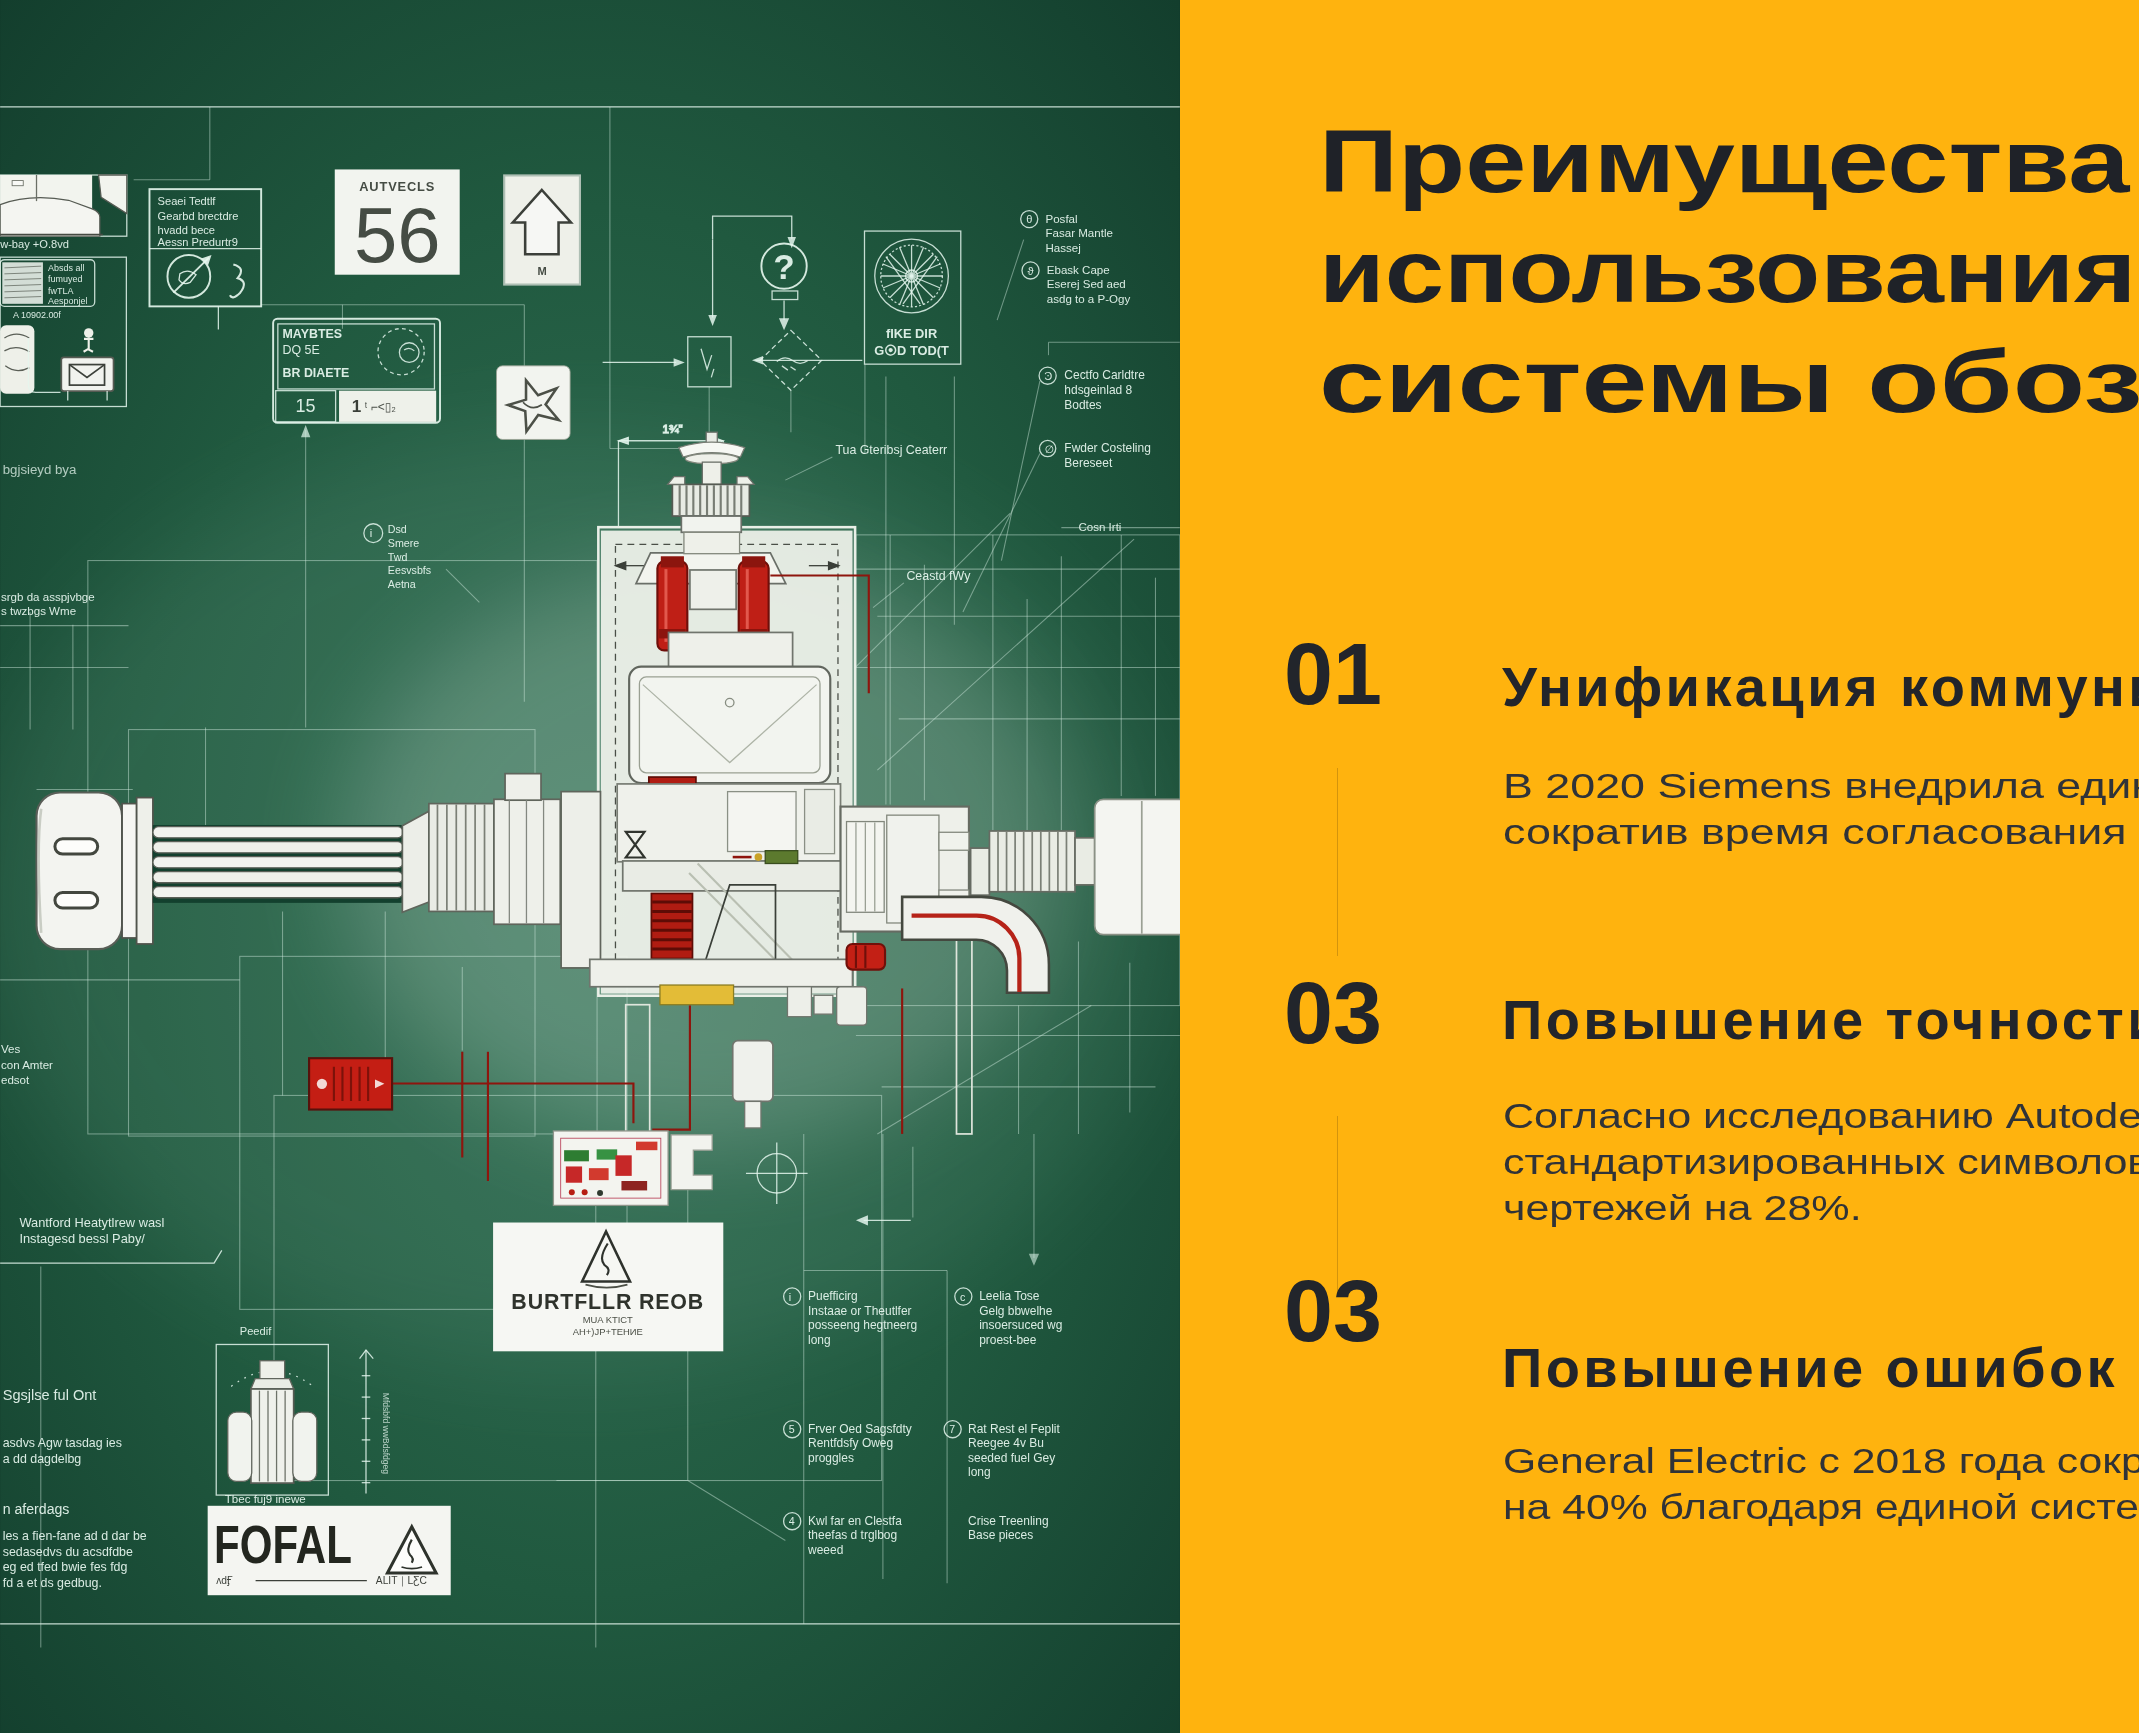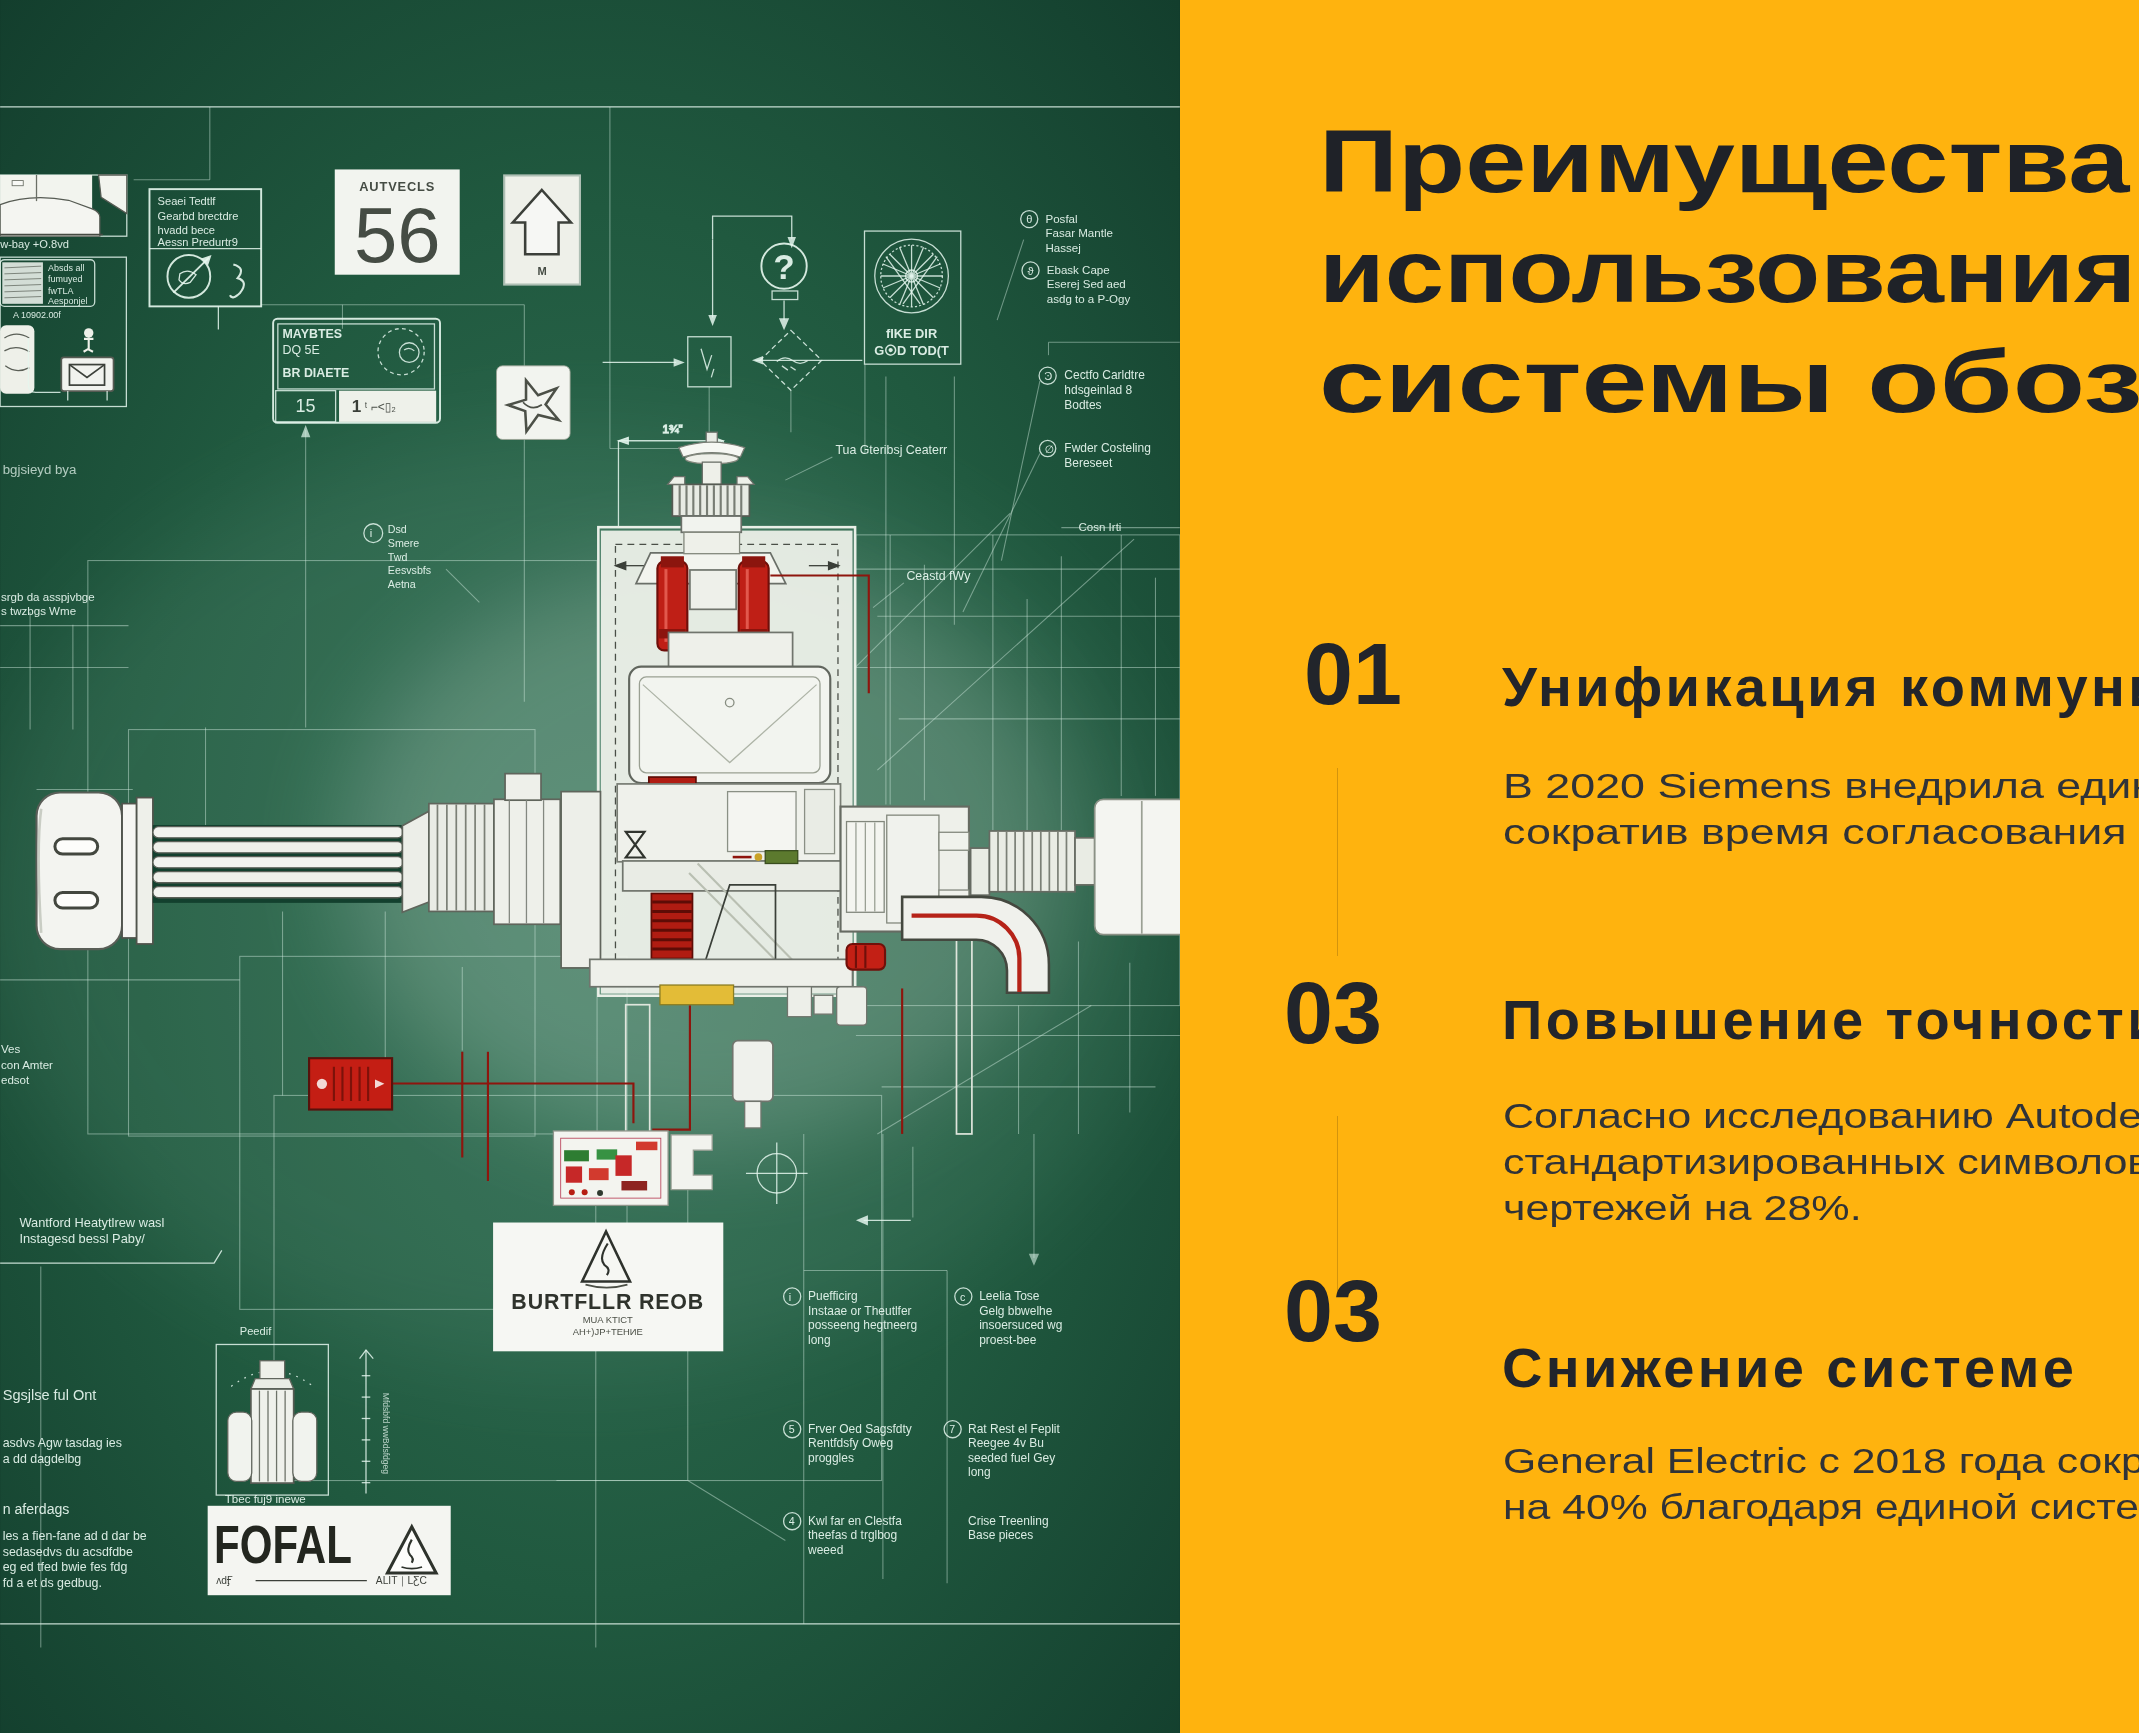--- a/index.html
+++ b/index.html
@@ -731,36 +731,36 @@
 </div>
 
 <div class="right">
 
 <div class="tl" style="top:106px;transform:scaleX(1.235);">Преимущества</div>
 
 <div class="tl" style="top:216px;transform:scaleX(1.20);">использования единой</div>
 
 <div class="tl" style="top:326px;transform:scaleX(1.33);">системы обозначений</div>
 
-<div class="num" style="top:630px;margin-left:20px;">01</div>
+<div class="num" style="top:630px;">01</div>
 
 <div class="hd" style="top:659px;">Унификация коммуникации</div>
 
 <div class="vline" style="top:768px;height:188px;"></div>
 
 <div class="bd" style="top:763px;transform:scaleX(1.28);">В 2020 Siemens внедрила единую систему обозначений,<br>сократив время согласования на 35%.</div>
 
 <div class="num" style="top:969px;">03</div>
 
 <div class="hd" style="top:992px;">Повышение точности</div>
 
 <div class="vline" style="top:1116px;height:177px;"></div>
 
 <div class="bd" style="top:1093px;transform:scaleX(1.23);">Согласно исследованию Autodesk 2022 года, использование<br>стандартизированных символов увеличивает точность<br>чертежей на 28%.</div>
 
 <div class="num" style="top:1267px;text-align:right;">03</div>
 
-<div class="hd" style="top:1340px;">Снижение системе</div>
+<div class="hd" style="top:1340px;">Повышение ошибок</div>
 
 <div class="bd" style="top:1438px;transform:scaleX(1.22);">General Electric с 2018 года сократила ошибки в документации<br>на 40% благодаря единой системе обозначений.</div>
 </div>
 </div>
 
 
 </body></html>

